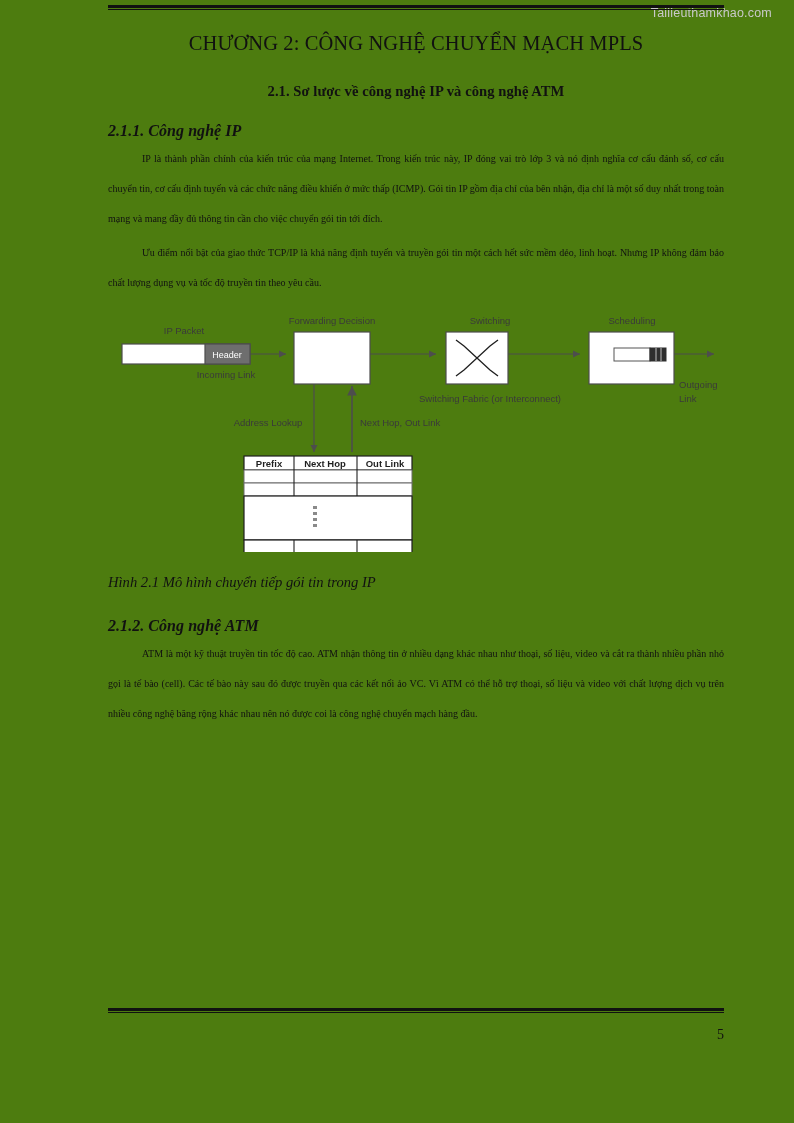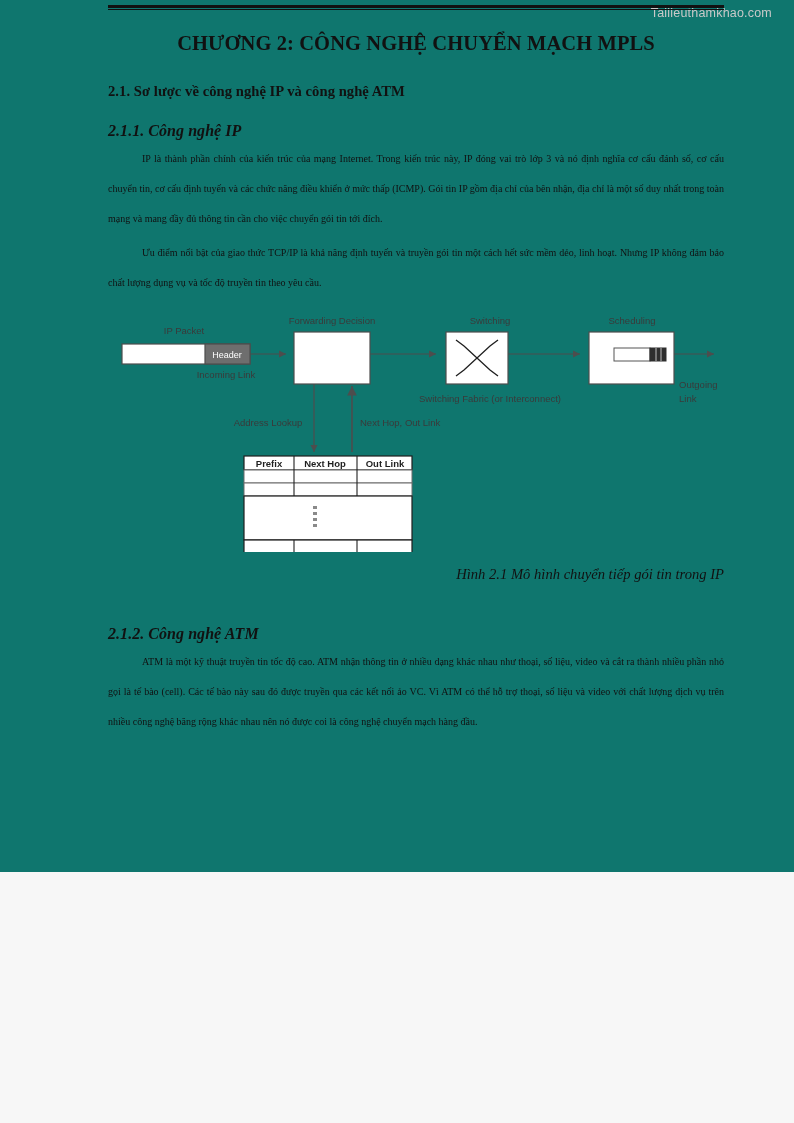--- a/index.html
+++ b/index.html
@@ -7,22 +7,22 @@
     padding: 0;
     background: #f7f7f7;
   }
   body {
     font-family: "Liberation Serif", "DejaVu Serif", serif;
     color: #111;
   }
   #page {
     position: relative;
     width: 794px;
-    height: 872px;
-    background: #0f766e;
+    height: 1123px;
+    background: #4d7c0f;
     overflow: hidden;
   }
 
   
   .watermark {
     position: absolute;
     top: 6px;
     right: 22px;
     font-family: "Liberation Sans", "DejaVu Sans", sans-serif;
     font-size: 12.5px;
@@ -53,53 +53,54 @@
     margin-top: 5px;
     height: 5px;
     border-top: 3px solid #111;
     border-bottom: 1.5px solid #111;
     box-sizing: border-box;
   }
 
   .chapter-title {
     margin-top: 22px;
     text-align: center;
-    font-weight: bold;
+    font-weight: normal;
     font-size: 20.5px;
     letter-spacing: 0.1px;
     white-space: nowrap;
   }
 
   h2.sec {
     margin: 28px 0 8px 0;
     font-size: 14.6px;
     font-weight: bold;
     letter-spacing: 0.05px;
+    text-align: center;
   }
   h3.subsec {
     margin: 22px 0 0 0;
     font-size: 16px;
     font-weight: bold;
     font-style: italic;
     letter-spacing: 0.05px;
   }
 
   p.body {
     margin: 4px 0 0 0;
     font-size: 10px;
     line-height: 30px;
     text-align: justify;
     text-indent: 34px;
     -webkit-hyphens: none;
     hyphens: none;
   }
 
   .caption {
-    margin-top: 14px;
-    text-align: right;
+    margin-top: 22px;
+    text-align: left;
     font-style: italic;
     font-size: 14.6px;
   }
 
   
   .figure {
     position: relative;
     margin-top: 14px;
     width: 616px;
     height: 240px;
@@ -215,21 +216,21 @@
             <rect x="205" y="212" width="4" height="3" fill="#8a8a8a"></rect>
           </g>
         </g>
 
         <text x="220" y="255" font-family="Liberation Sans, sans-serif" font-size="9.5" fill="#3a3a3a" text-anchor="middle">Forwarding Table</text>
       </svg>
     </div>
 
     <div class="caption">Hình 2.1 Mô hình chuyển tiếp gói tin trong IP</div>
 
-    <h3 class="subsec" style="margin-top:42px">2.1.2. Công nghệ ATM</h3>
+    <h3 class="subsec" style="margin-top:26px">2.1.2. Công nghệ ATM</h3>
     <p class="body">ATM là một kỹ thuật truyền tin tốc độ cao. ATM nhận thông tin ở nhiều dạng khác nhau như thoại, số liệu, video và cắt ra thành nhiều phần nhỏ gọi là tế bào (cell). Các tế bào này sau đó được truyền qua các kết nối ảo VC. Vì ATM có thể hỗ trợ thoại, số liệu và video với chất lượng dịch vụ trên nhiều công nghệ băng rộng khác nhau nên nó được coi là công nghệ chuyển mạch hàng đầu.</p>
 
   </div>
 
   <div class="footer-rule"></div>
   <div class="page-number">5</div>
 
 </div>
 
 </body></html>

